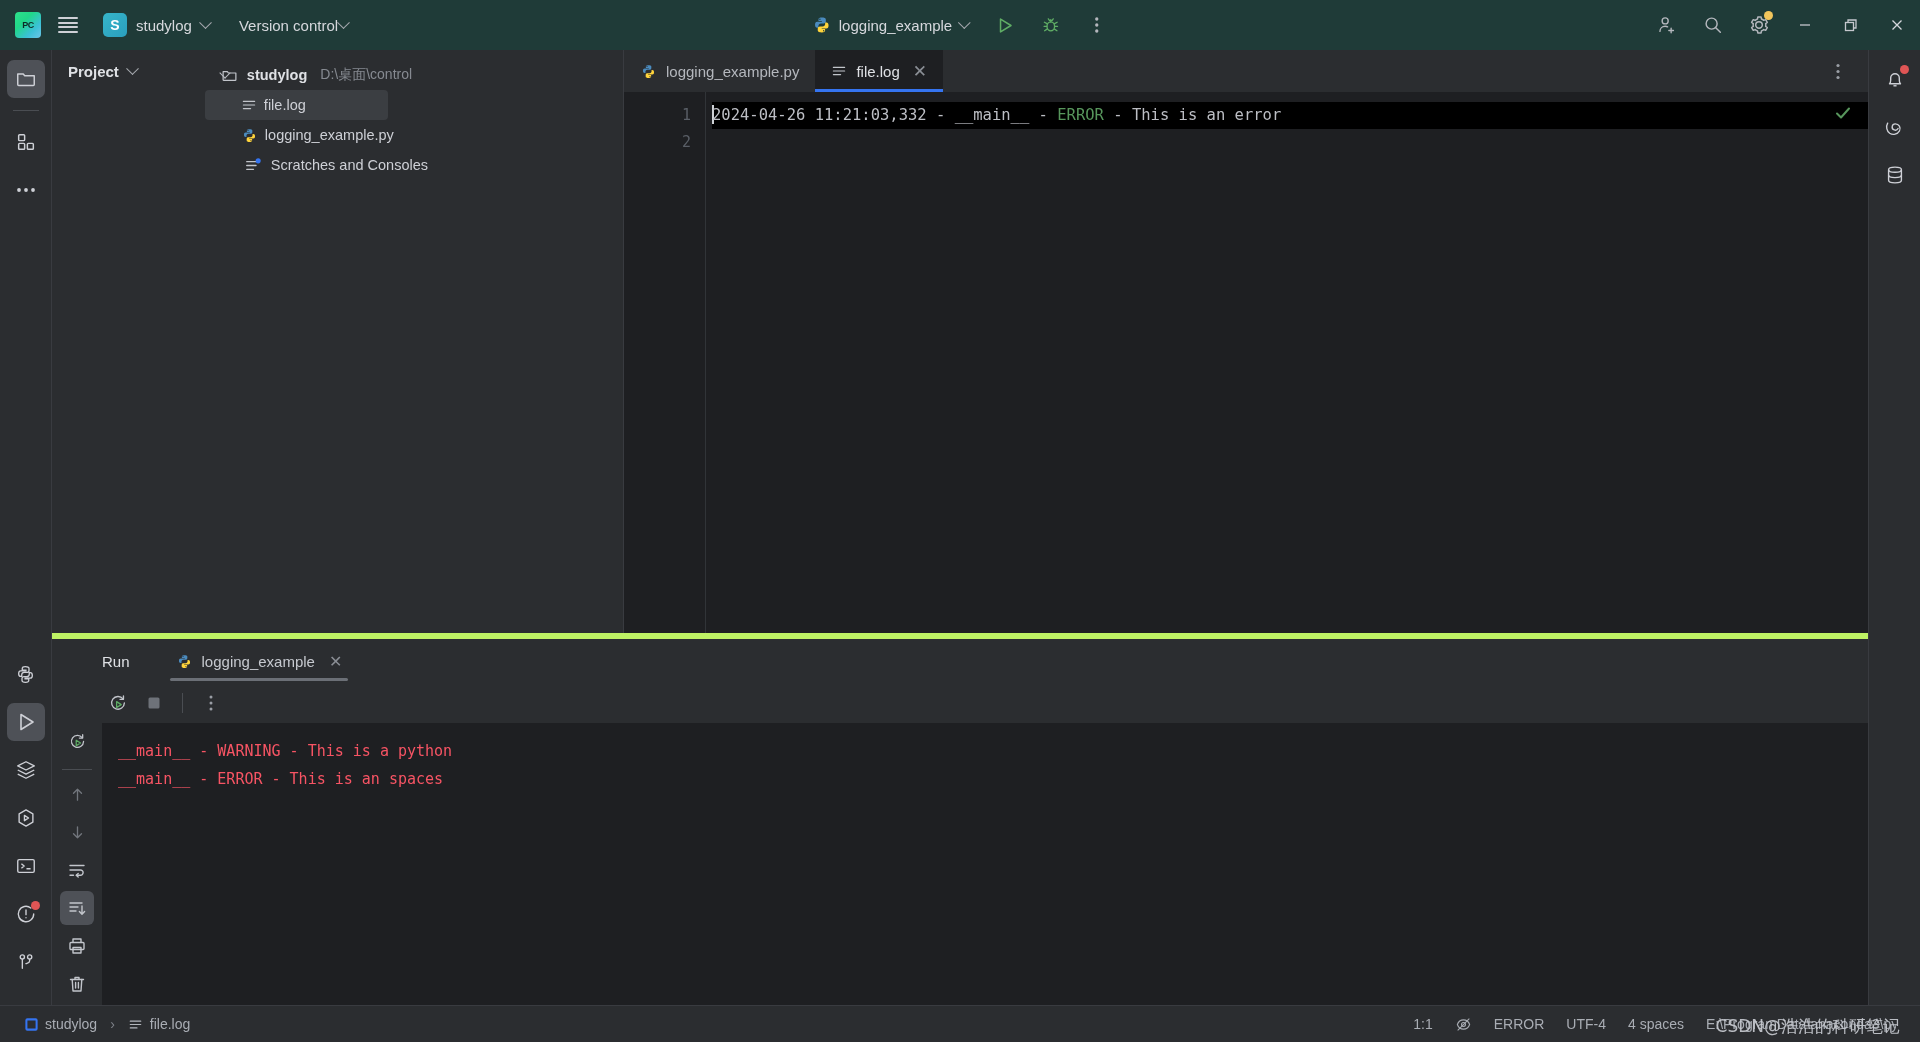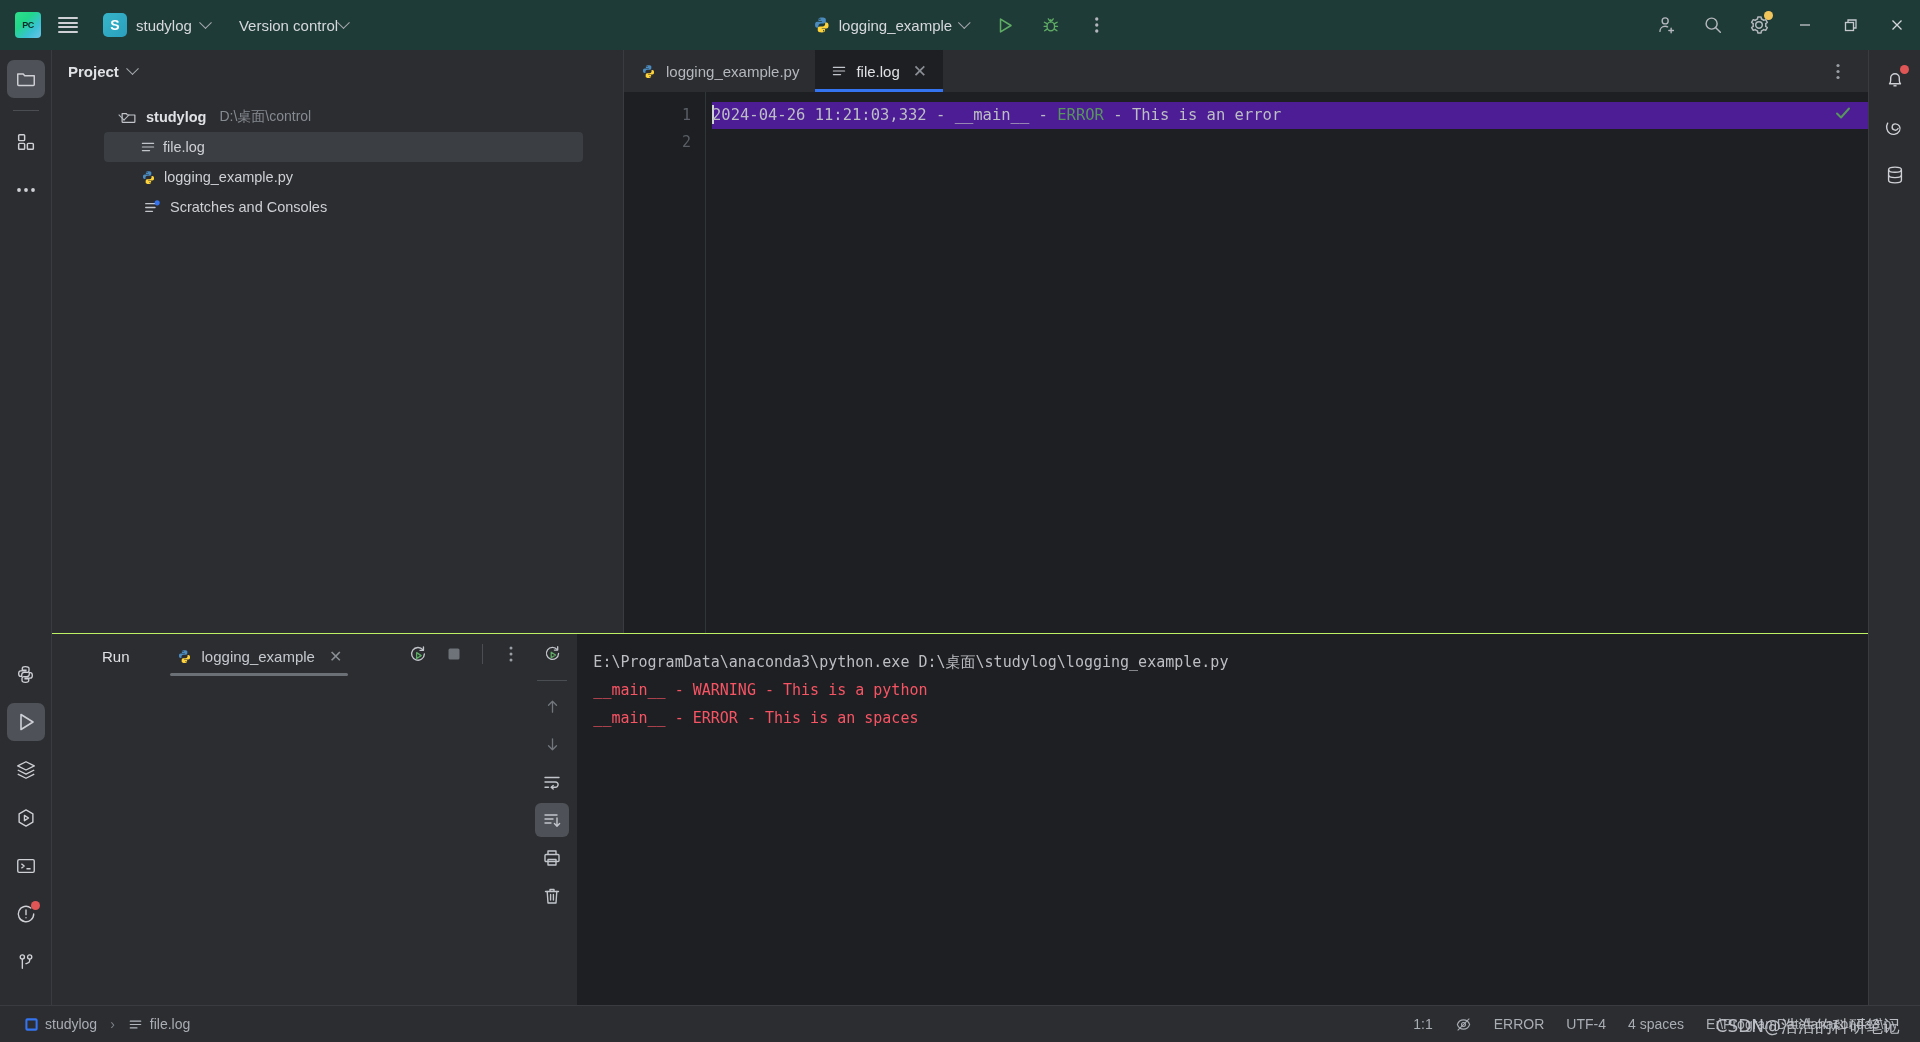--- a/index.html
+++ b/index.html
@@ -88,21 +88,21 @@
     display:flex; flex-direction:column; align-items:center;
     border-left:1px solid #393b40; padding-top: 10px;
   }
 
   .center { flex:1 1 auto; display:flex; flex-direction:column; min-width:0; }
   .center-top { flex:1 1 auto; display:flex; min-height:0; }
 
   
   .projectpane {
     width: 572px; flex: 0 0 572px;
-    background:#2b2d30; display:flex; flex-direction:column;
+    background:#2b2d30; display:flex; flex-direction:row;
     border-right:1px solid #393b40;
   }
   .pp-head { height:42px; display:flex; align-items:center; padding:0 16px; gap:9px; }
   .pp-title { color:#dfe1e5; font-size:15px; font-weight:700; }
   .pp-tree { padding-top: 10px; font-size:14.5px; }
   .row {
     display:flex; align-items:center; height:30px; padding-left: 56px;
     color:#ced0d6; gap:7px; position:relative; white-space:nowrap;
   }
   .row.indent1 { padding-left: 88px; }
@@ -136,32 +136,32 @@
     color:#595e66; font-family:"DejaVu Sans Mono", monospace; font-size:15px;
     border-right:1px solid #313438;
   }
   .gutter div { height:27px; line-height:27px; }
   .code {
     flex:1 1 auto; padding-top:10px; padding-left:6px;
     font-family:"DejaVu Sans Mono", monospace; font-size:15.5px;
     color:#bcbec4; position:relative;
   }
   .code .line { height:27px; line-height:27px; white-space:pre; }
-  .code .line.cur { background:#4c1d95; }
+  .code .line.cur { background:#000000; }
   .caret { display:inline-block; width:1.5px; height:19px; background:#cfd2d6;
     vertical-align:-4px; margin-right:-1.5px; }
   .g { color:#57965c; }
   .inspect-badge {
     position:absolute; right:10px; top:6px; width:30px; height:30px;
     display:flex; align-items:center; justify-content:center;
   }
 
   
-  .runwin { height: 372px; flex:0 0 372px; background:#2b2d30; display:flex; flex-direction:row;
-    border-top:1px solid #bef264; }
+  .runwin { height: 372px; flex:0 0 372px; background:#2b2d30; display:flex; flex-direction:column;
+    border-top:6px solid #bef264; }
   .run-tabs { height:44px; display:flex; align-items:center; padding-left:50px; gap:0; position:relative; }
   .run-title { color:#dfe1e5; font-size:15px; margin-right: 36px; }
   .rtab { display:flex; align-items:center; gap:9px; color:#c6c9cf; font-size:15px;
     height:44px; padding: 0 10px; position:relative; }
   .rtab.active::after {
     content:""; position:absolute; left:4px; right:4px; bottom:2px; height:3px; background:#6b6f76; border-radius:2px;
   }
   .rtab .x { color:#8a8e95; font-size:16px; margin-left:5px; }
   .run-toolbar { height:40px; display:flex; align-items:center; padding-left:50px; gap:4px; }
   .rt-btn { width:32px; height:30px; display:flex; align-items:center; justify-content:center; border-radius:5px; }
@@ -581,21 +581,20 @@
                 <g fill="none" stroke="#c2c5cb" stroke-width="1.4" stroke-linejoin="round" stroke-linecap="round">
                   <path d="M3.5 5.5h13M8 5.5V3.5h4v2"></path>
                   <path d="M5.2 5.5 6 17h8l.8-11.5"></path>
                   <path d="M8.6 8.5v5.6M11.4 8.5v5.6"></path>
                 </g>
               </svg>
             </div>
           </div>
 
           <div class="console">
-            <div class="ln cmd">E:\ProgramData\anaconda3\python.exe D:\桌面\studylog\logging_example.py</div>
             <div class="ln err">__main__ - WARNING - This is a python</div>
             <div class="ln err">__main__ - ERROR - This is an spaces</div>
             <div class="ln"></div>
           </div>
         </div>
       </div>
     </div>
 
     <div class="rightbar">
       <div class="lb-btn" style="position:relative">

